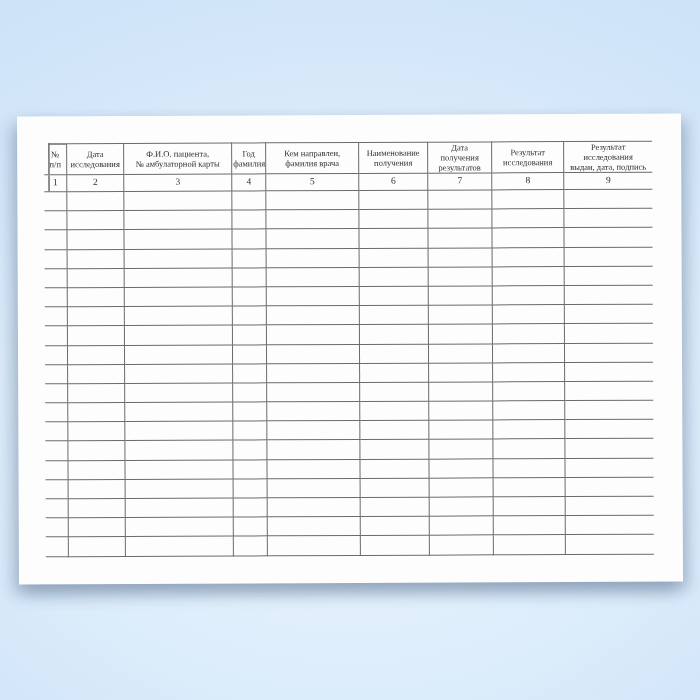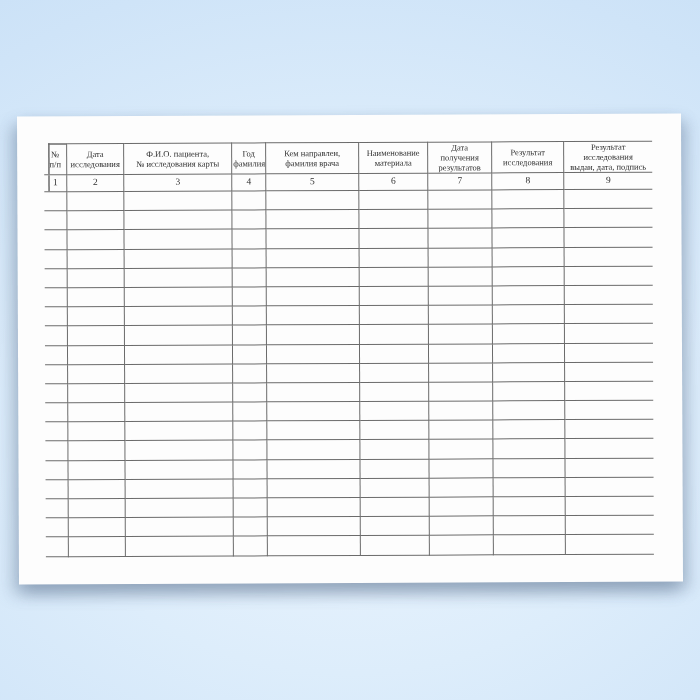--- a/index.html
+++ b/index.html
@@ -106,27 +106,27 @@
         <col style="width:72px">
         <col style="width:88px">
       </colgroup>
       <thead>
         <tr class="hdr">
             <th>№
 п/п</th>
             <th>Дата
 исследования</th>
             <th>Ф.И.О. пациента,
-№ исследования карты</th>
+№ амбулаторной карты</th>
             <th>Год
 фамилия</th>
             <th>Кем направлен,
 фамилия врача</th>
             <th>Наименование
-материала</th>
+получения</th>
             <th>Дата
 получения
 результатов</th>
             <th>Результат
 исследования</th>
             <th>Результат
 исследования
 выдан, дата, подпись</th>
           </tr>
         <tr class="nums">

